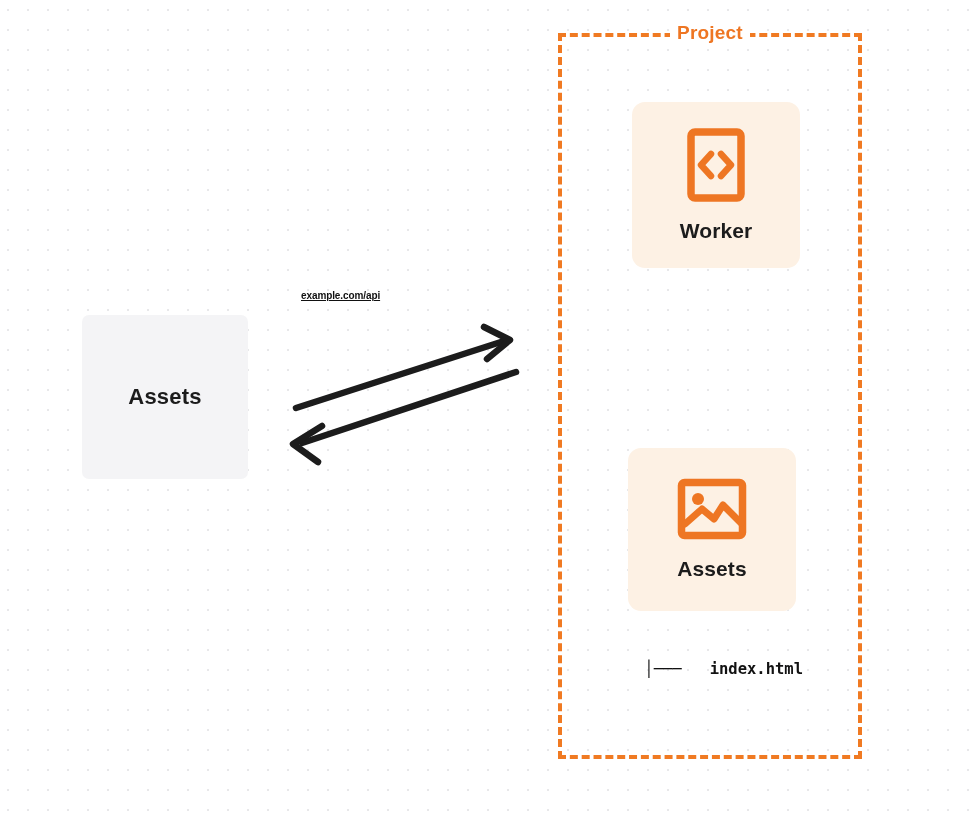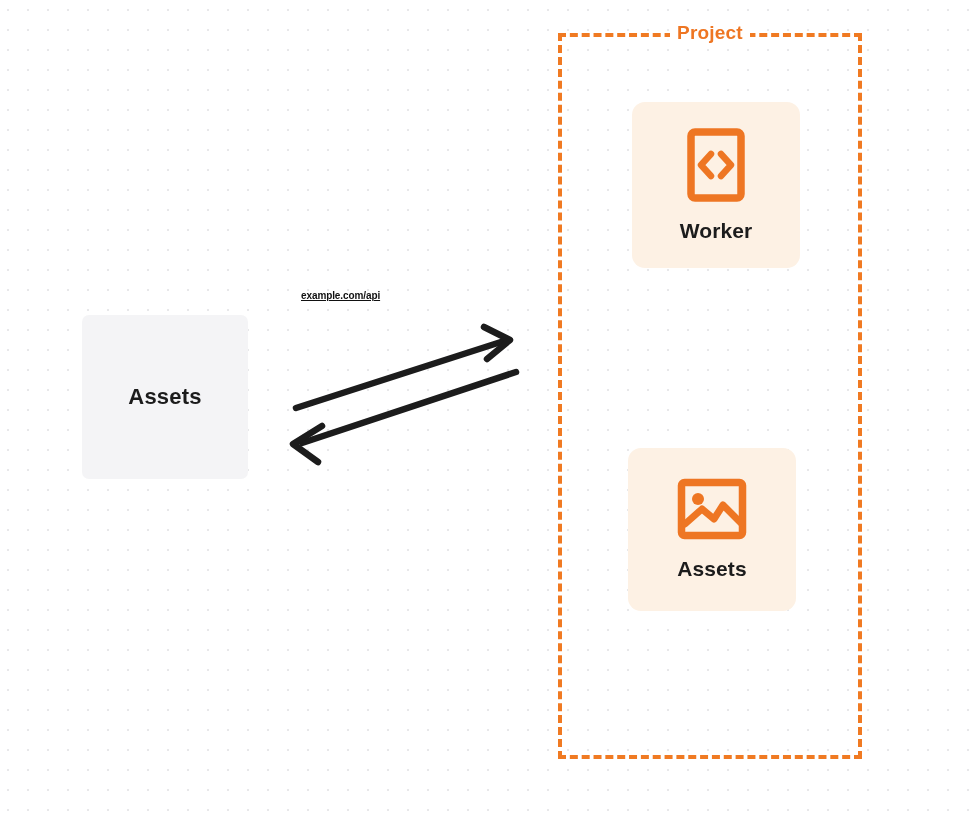--- a/index.html
+++ b/index.html
@@ -192,16 +192,17 @@
       <svg width="70" height="62" viewBox="0 0 70 62" xmlns="http://www.w3.org/2000/svg">
         <rect x="4.5" y="4.5" width="61" height="53" rx="3" ry="3" fill="none" stroke="#ee7623" stroke-width="7.5"></rect>
         <circle cx="21" cy="21" r="6" fill="#ee7623"></circle>
         <polyline points="8,46 25,31 37,41 46,27 64,45" fill="none" stroke="#ee7623" stroke-width="7" stroke-linecap="round" stroke-linejoin="round"></polyline>
       </svg>
     </span>
     <span class="tile-label">Assets</span>
   </div>
 
   <div id="file-tree">
+    <span class="tree-row">│───   index.html</span>
     
   </div>
 
 </div>
 
 </body></html>

